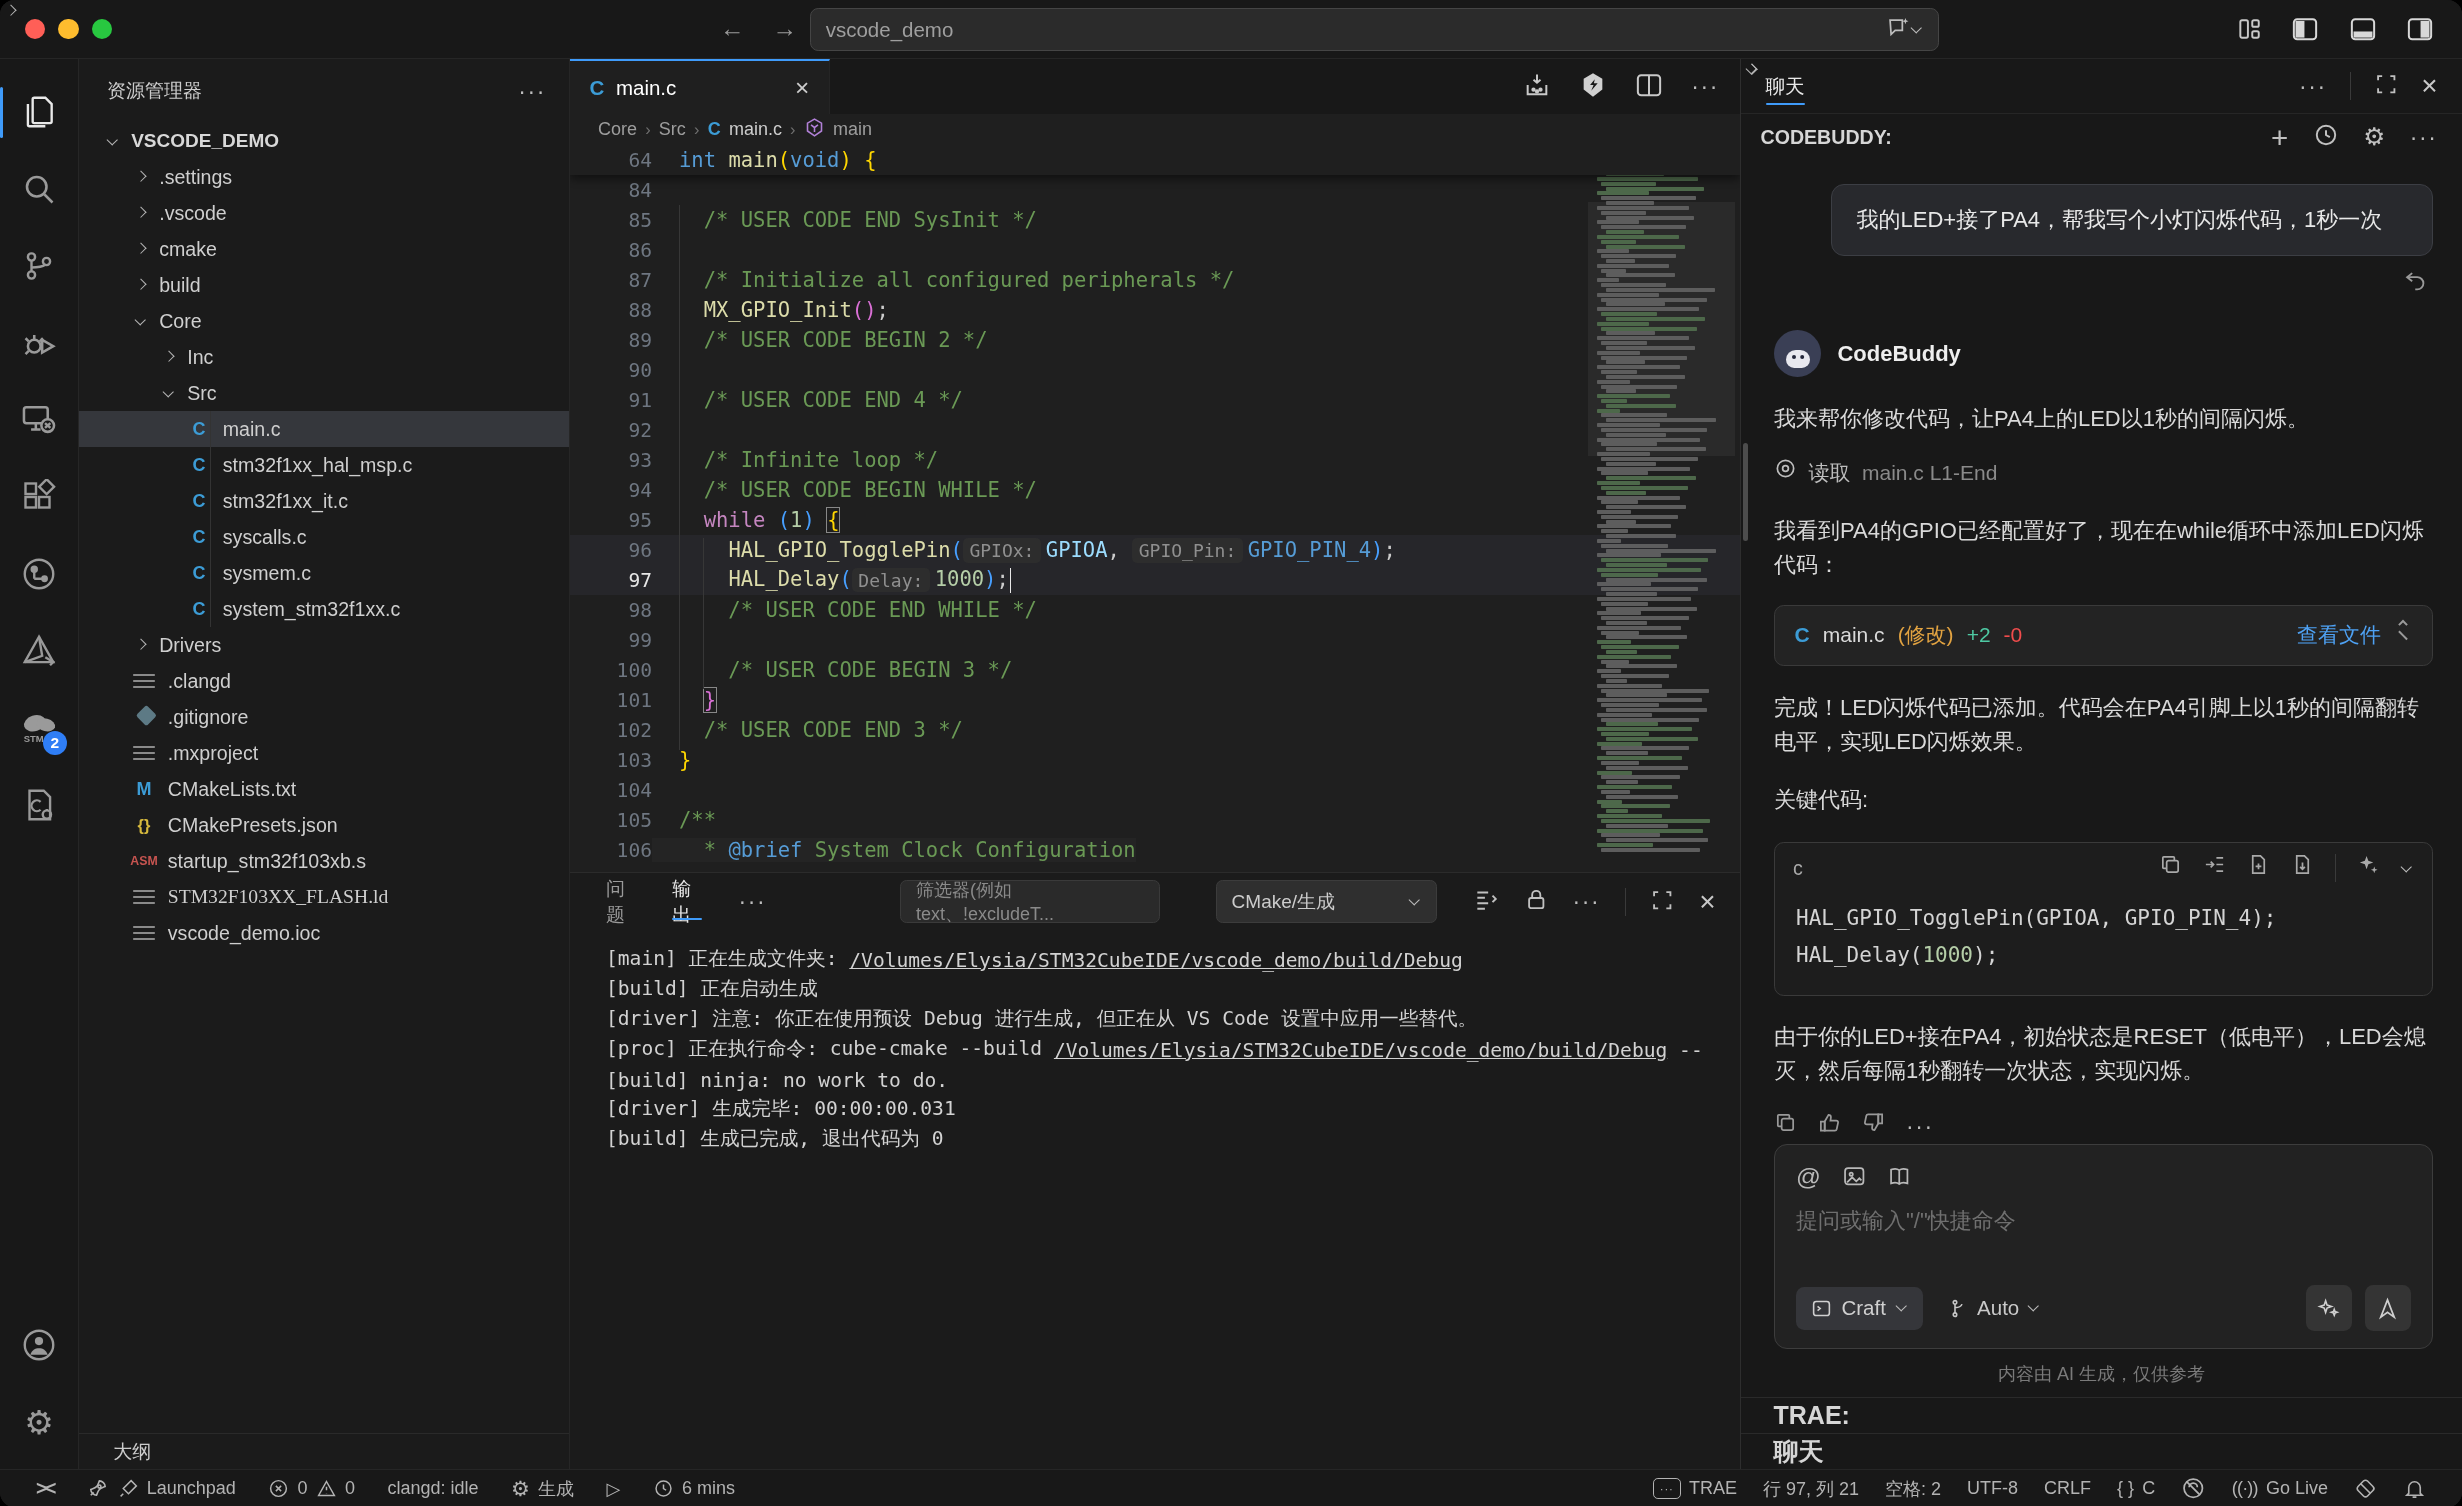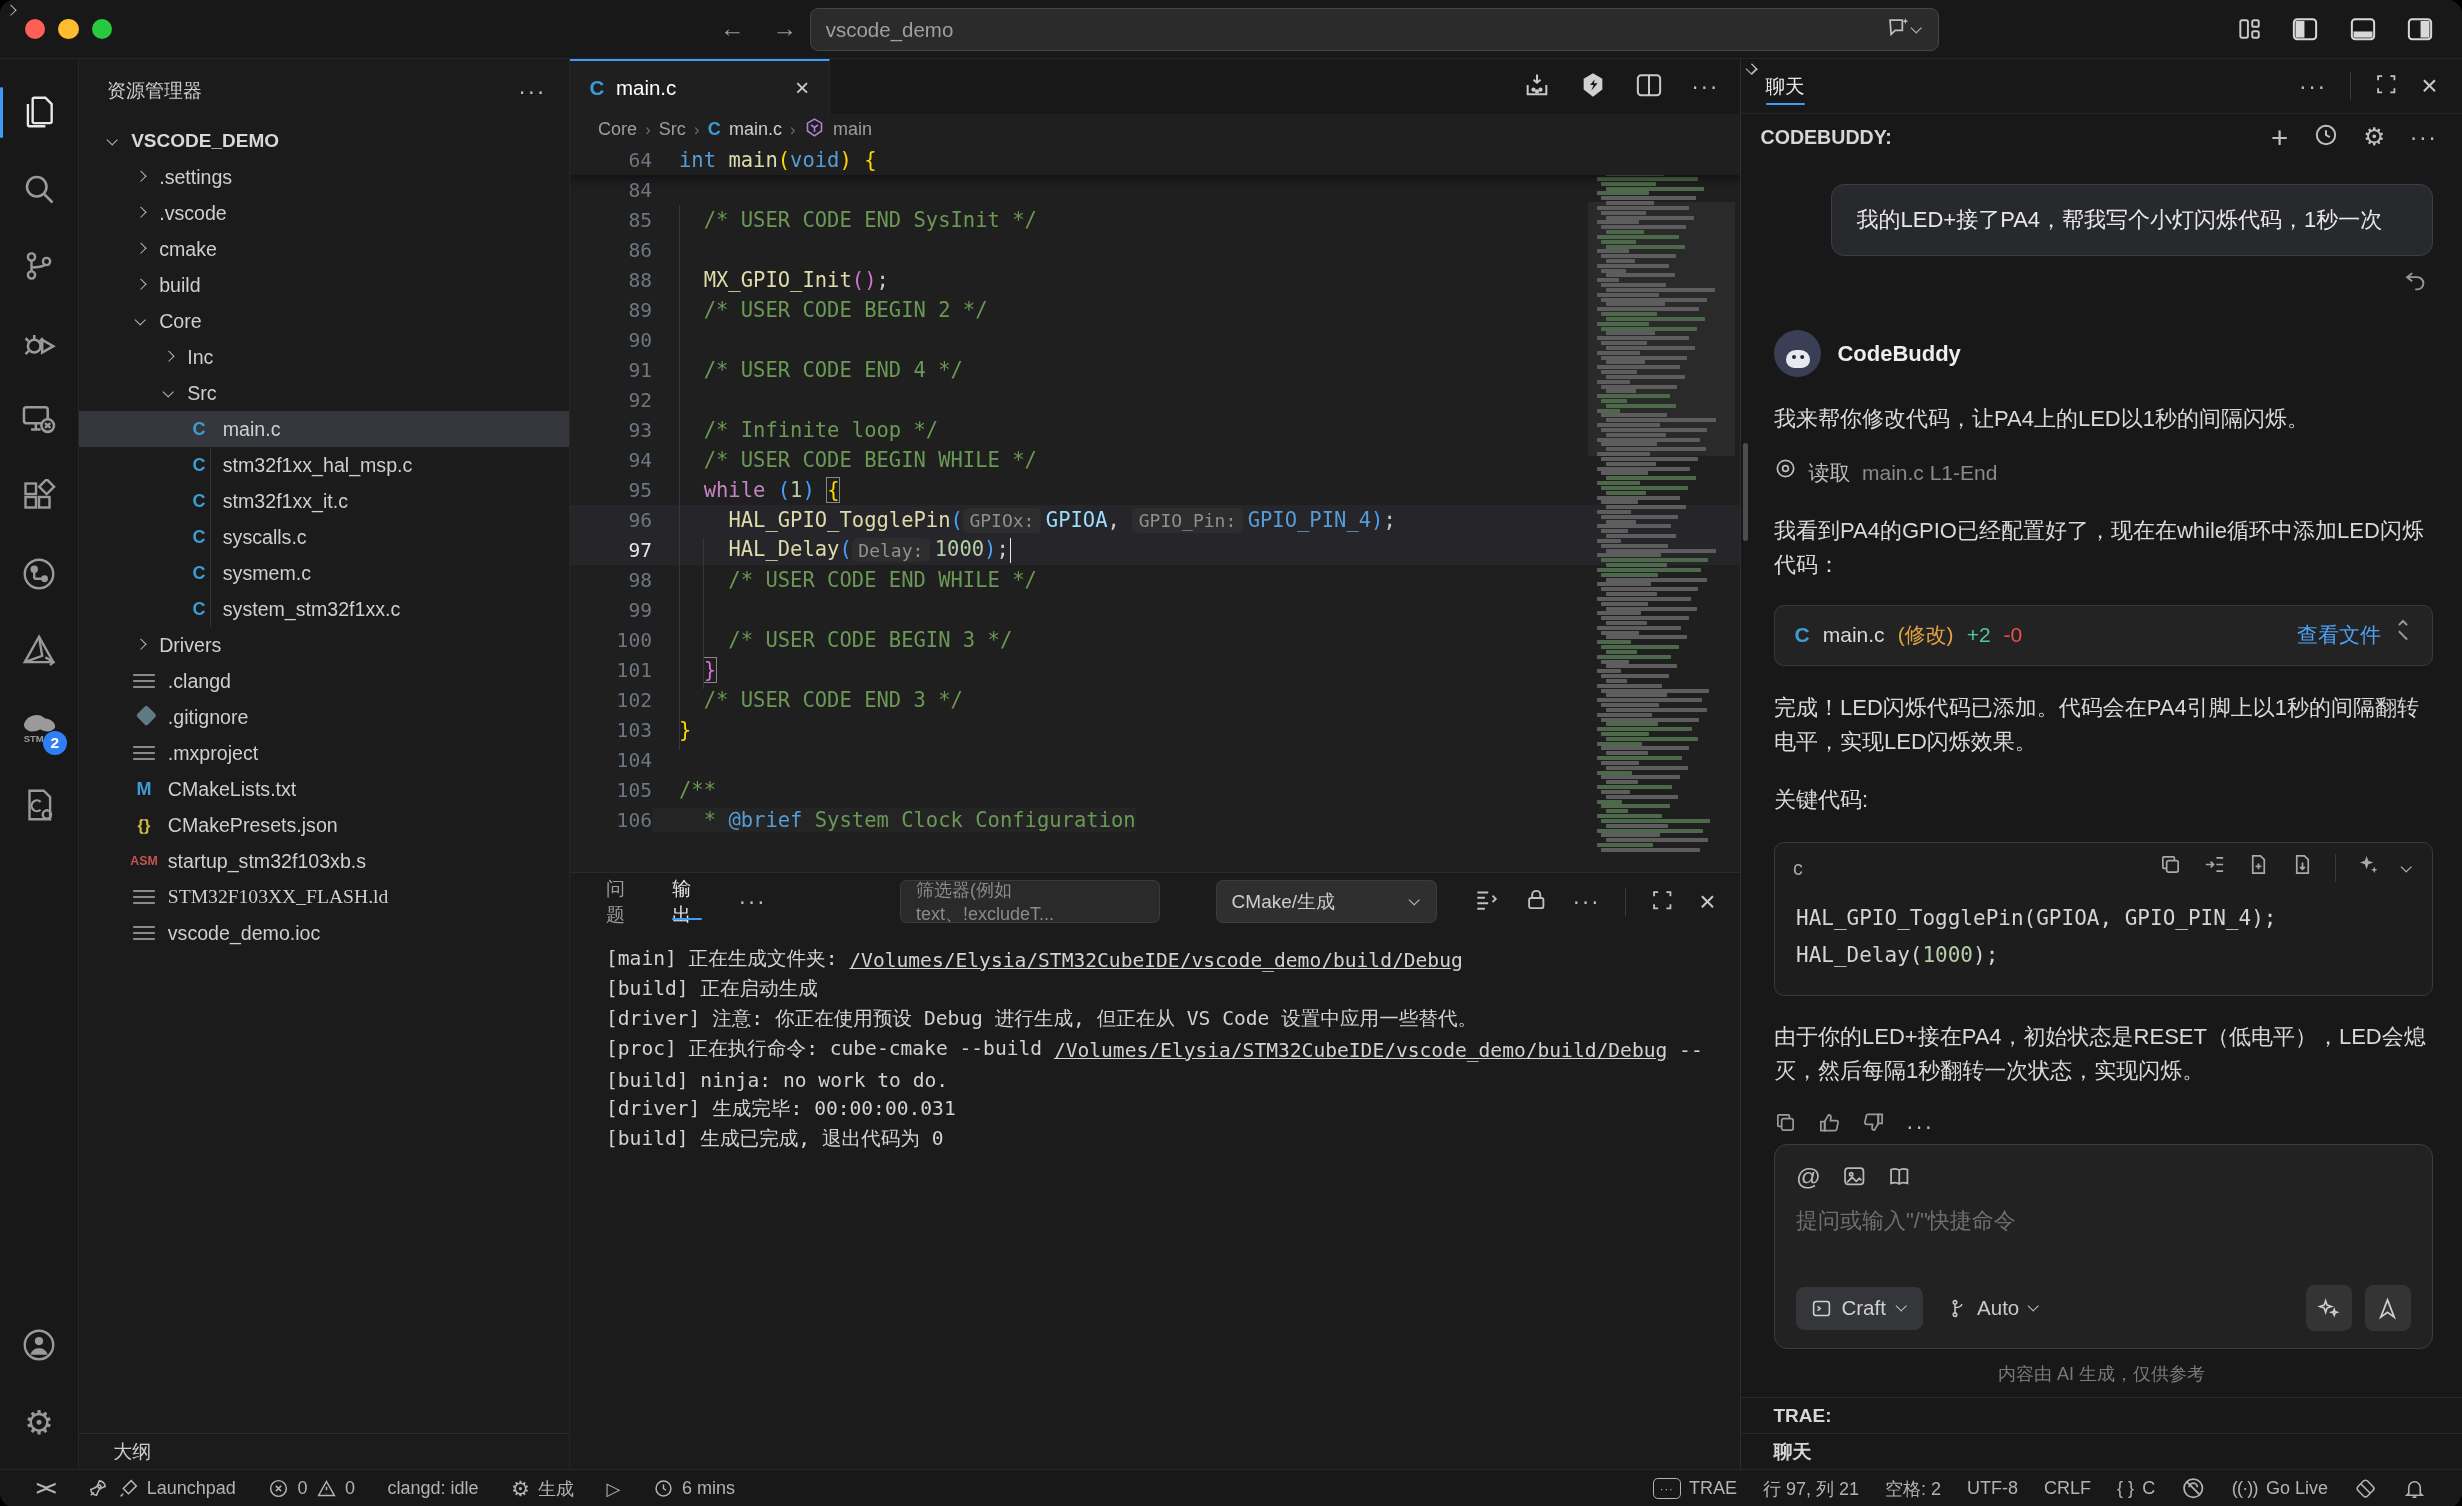--- a/index.html
+++ b/index.html
@@ -166,21 +166,21 @@
   .craft-pill{ background:#35363a; border-radius:8.2px; height:43px; display:flex; align-items:center;
     gap:9.8px; padding:0 14.7px; color:#d0d0d0; font-size:20.5px;}
   .auto-ctl{ display:flex; align-items:center; gap:8.2px; color:#c9c9c9; font-size:20.5px;}
   .dchev{ width:13px; height:13px; position:relative; display:inline-block;}
   .dchev::before{ content:""; position:absolute; top:0.8px; left:1.6px; width:7.4px; height:7.4px;
     border-right:1.6px solid #bdbdbd; border-bottom:1.6px solid #bdbdbd; transform:rotate(45deg);}
   .ib-right{ margin-left:auto; display:flex; gap:13px;}
   .sqbtn{ width:46px; height:46px; background:#343434; border-radius:8.2px; display:flex; align-items:center; justify-content:center; color:#cfcfcf;}
   .chat-footer{ text-align:center; color:#7a7a7a; font-size:18px; padding:13px 0 11.5px; flex:0 0 auto;}
   .chat-section{ height:36px; border-top:0.8px solid #2a2a2a; display:flex; align-items:center; gap:11.5px;
-    padding-left:21px; color:#d6d6d6; font-size:19px; font-weight:bold; flex:0 0 auto;}
+    padding-left:21px; color:#d6d6d6; font-size:25px; font-weight:bold; flex:0 0 auto;}
 
   
   .statusbar{ height:38px; background:#181818; border-top:0.8px solid #262626; display:flex; align-items:center;
     padding:0 23px; color:#b3b3b3; font-size:18px; flex:0 0 auto; gap:6.5px;}
   .st{ display:flex; align-items:center; gap:8.2px; padding:0 13px; height:38px;}
   .st svg{display:block}
   .st-right{ margin-left:auto; display:flex; align-items:center;}
   .remote-glyph{ font-weight:bold; letter-spacing:-2.5px; font-size:19.6px;}
   .trae-ic{ width:28px; height:21px; border:1.6px solid #b3b3b3; border-radius:4.9px; display:flex; align-items:center; justify-content:center; font-size:11.5px; letter-spacing:0.8px;}
   .braces{ font-size:18px; }
@@ -516,20 +516,24 @@
               <span class="gut">84</span>
               <span class="src"></span>
             </div>
             <div class="codeline ">
               <span class="gut">85</span>
               <span class="src"><span class="tok-cm">  /* USER CODE END SysInit */</span></span>
             </div>
             <div class="codeline ">
               <span class="gut">86</span>
               <span class="src"></span>
+            </div>
+            <div class="codeline ">
+              <span class="gut">87</span>
+              <span class="src"><span class="tok-cm">  /* Initialize all configured peripherals */</span></span>
             </div>
             <div class="codeline ">
               <span class="gut">88</span>
               <span class="src"><span class="tok-pl">  </span><span class="tok-fn">MX_GPIO_Init</span><span class="tok-b2">()</span><span class="tok-pl">;</span></span>
             </div>
             <div class="codeline ">
               <span class="gut">89</span>
               <span class="src"><span class="tok-cm">  /* USER CODE BEGIN 2 */</span></span>
             </div>
             <div class="codeline ">

